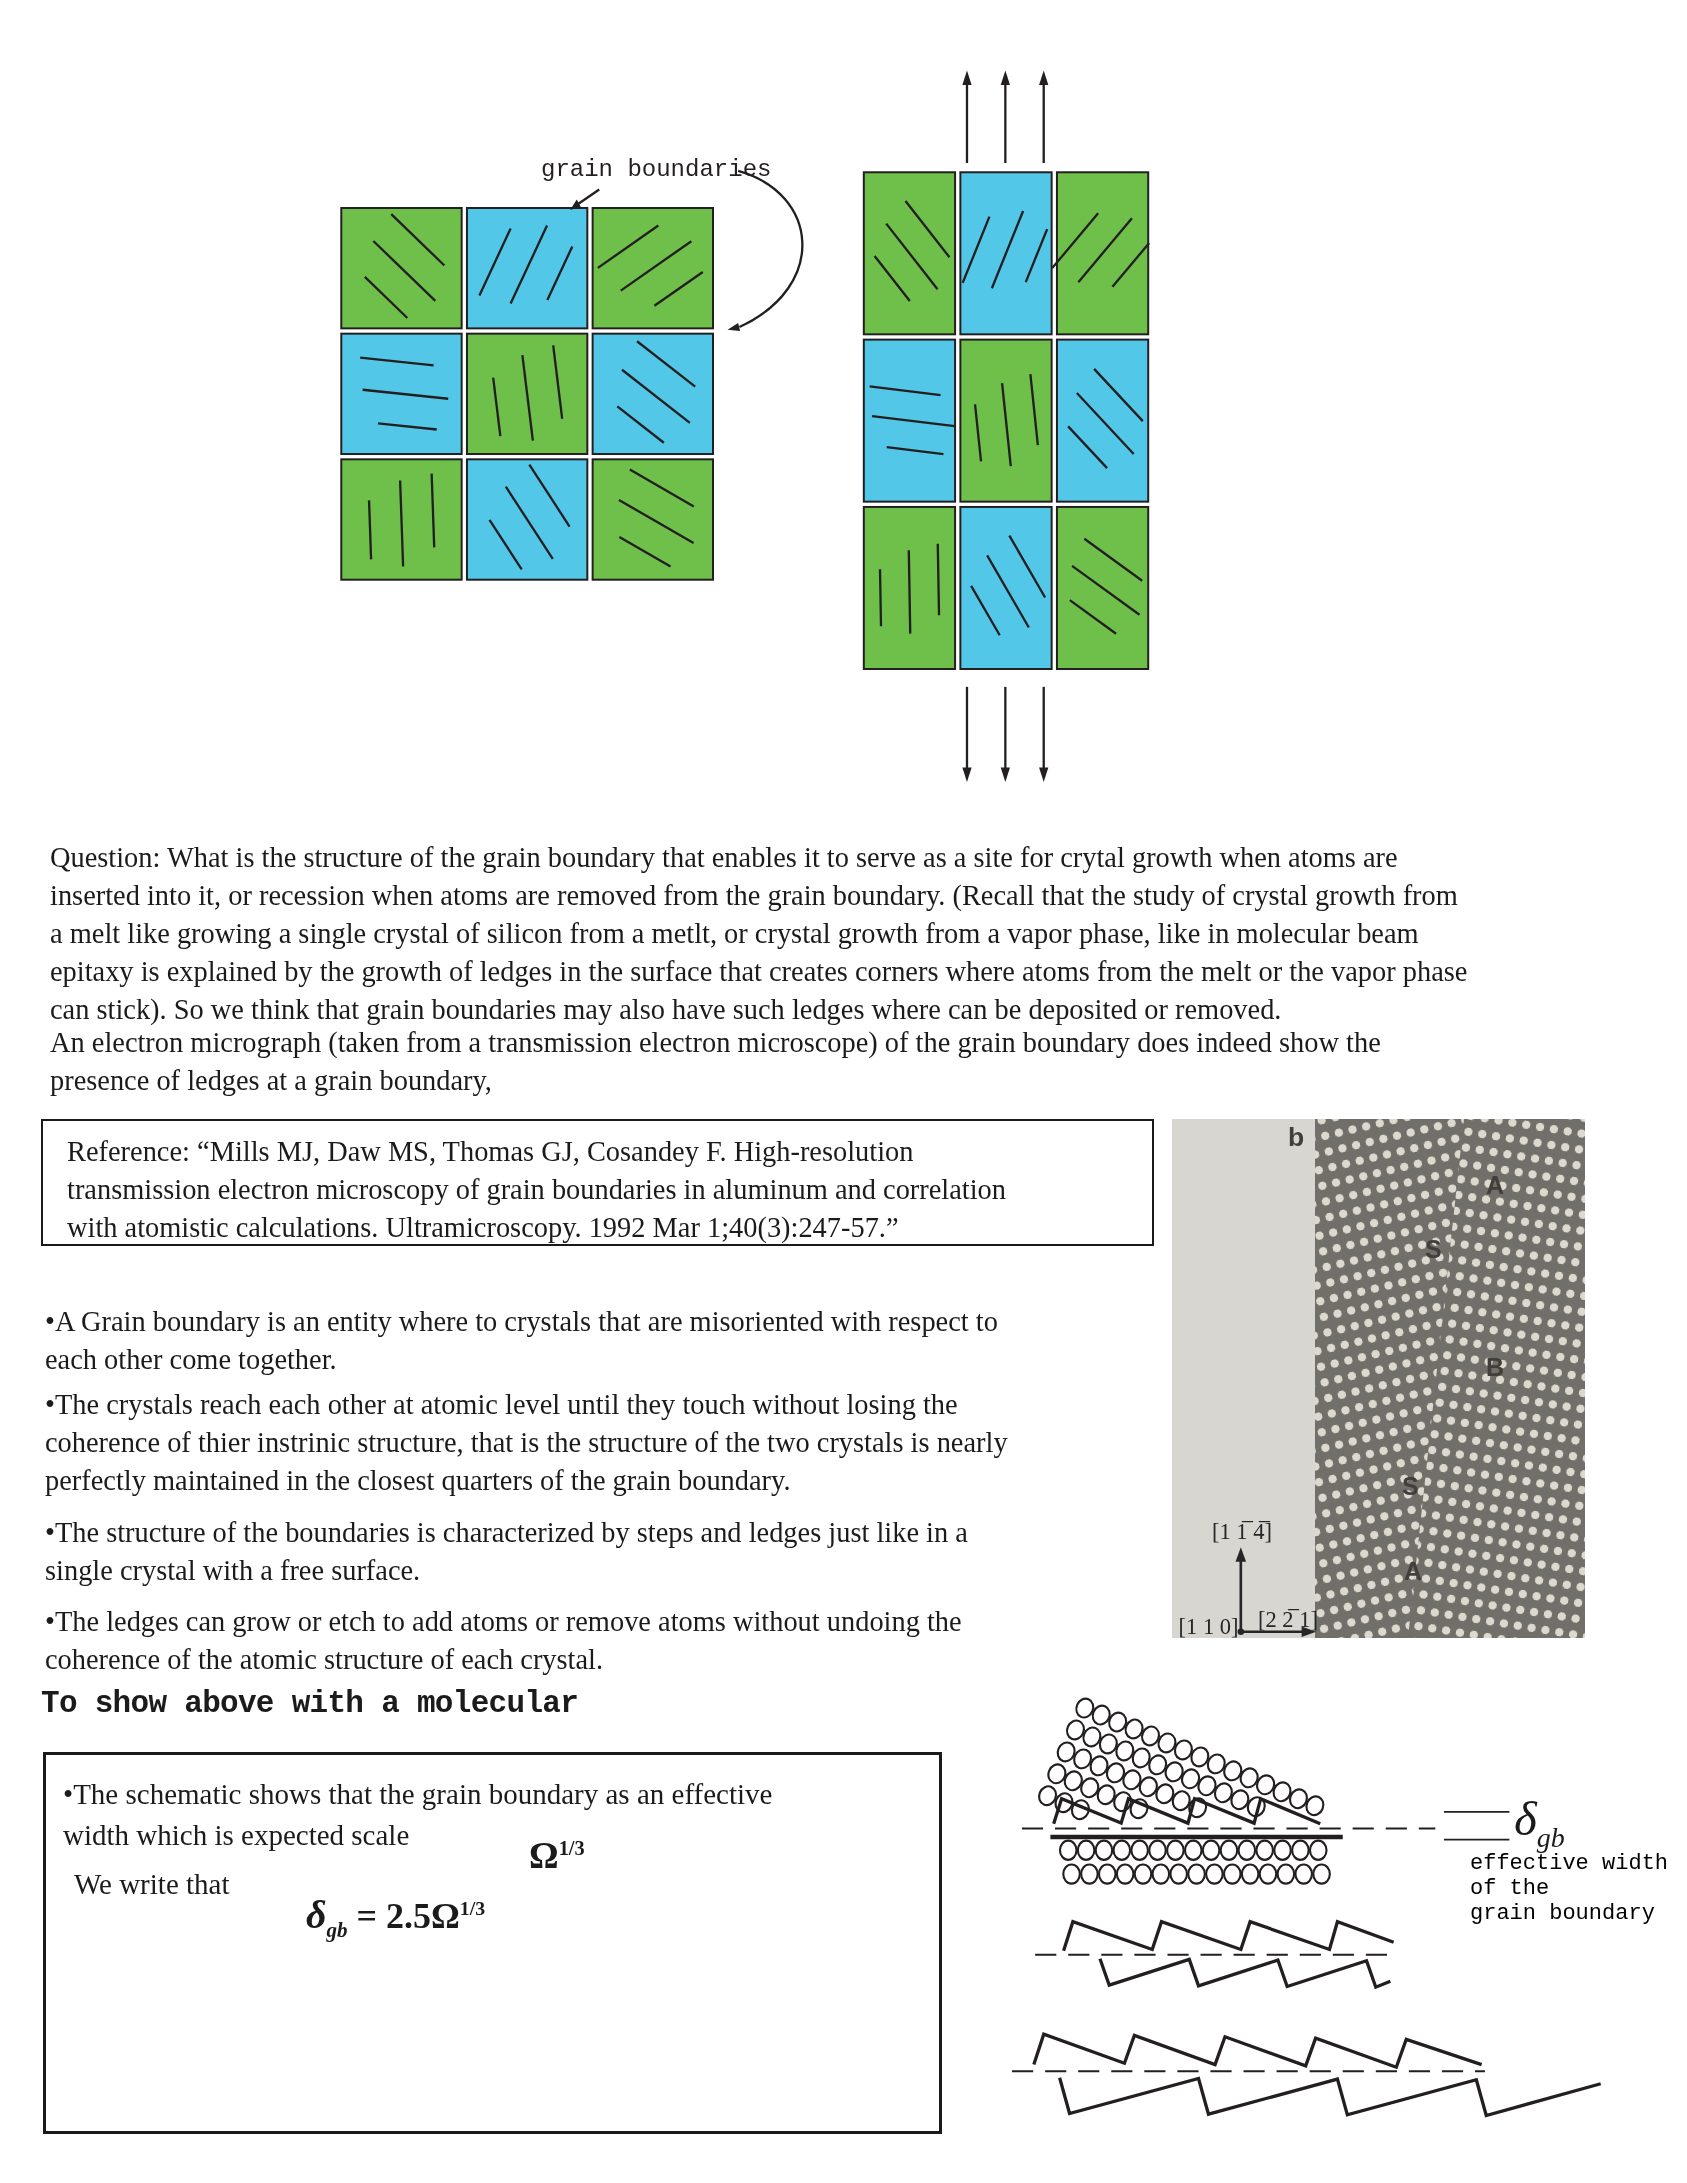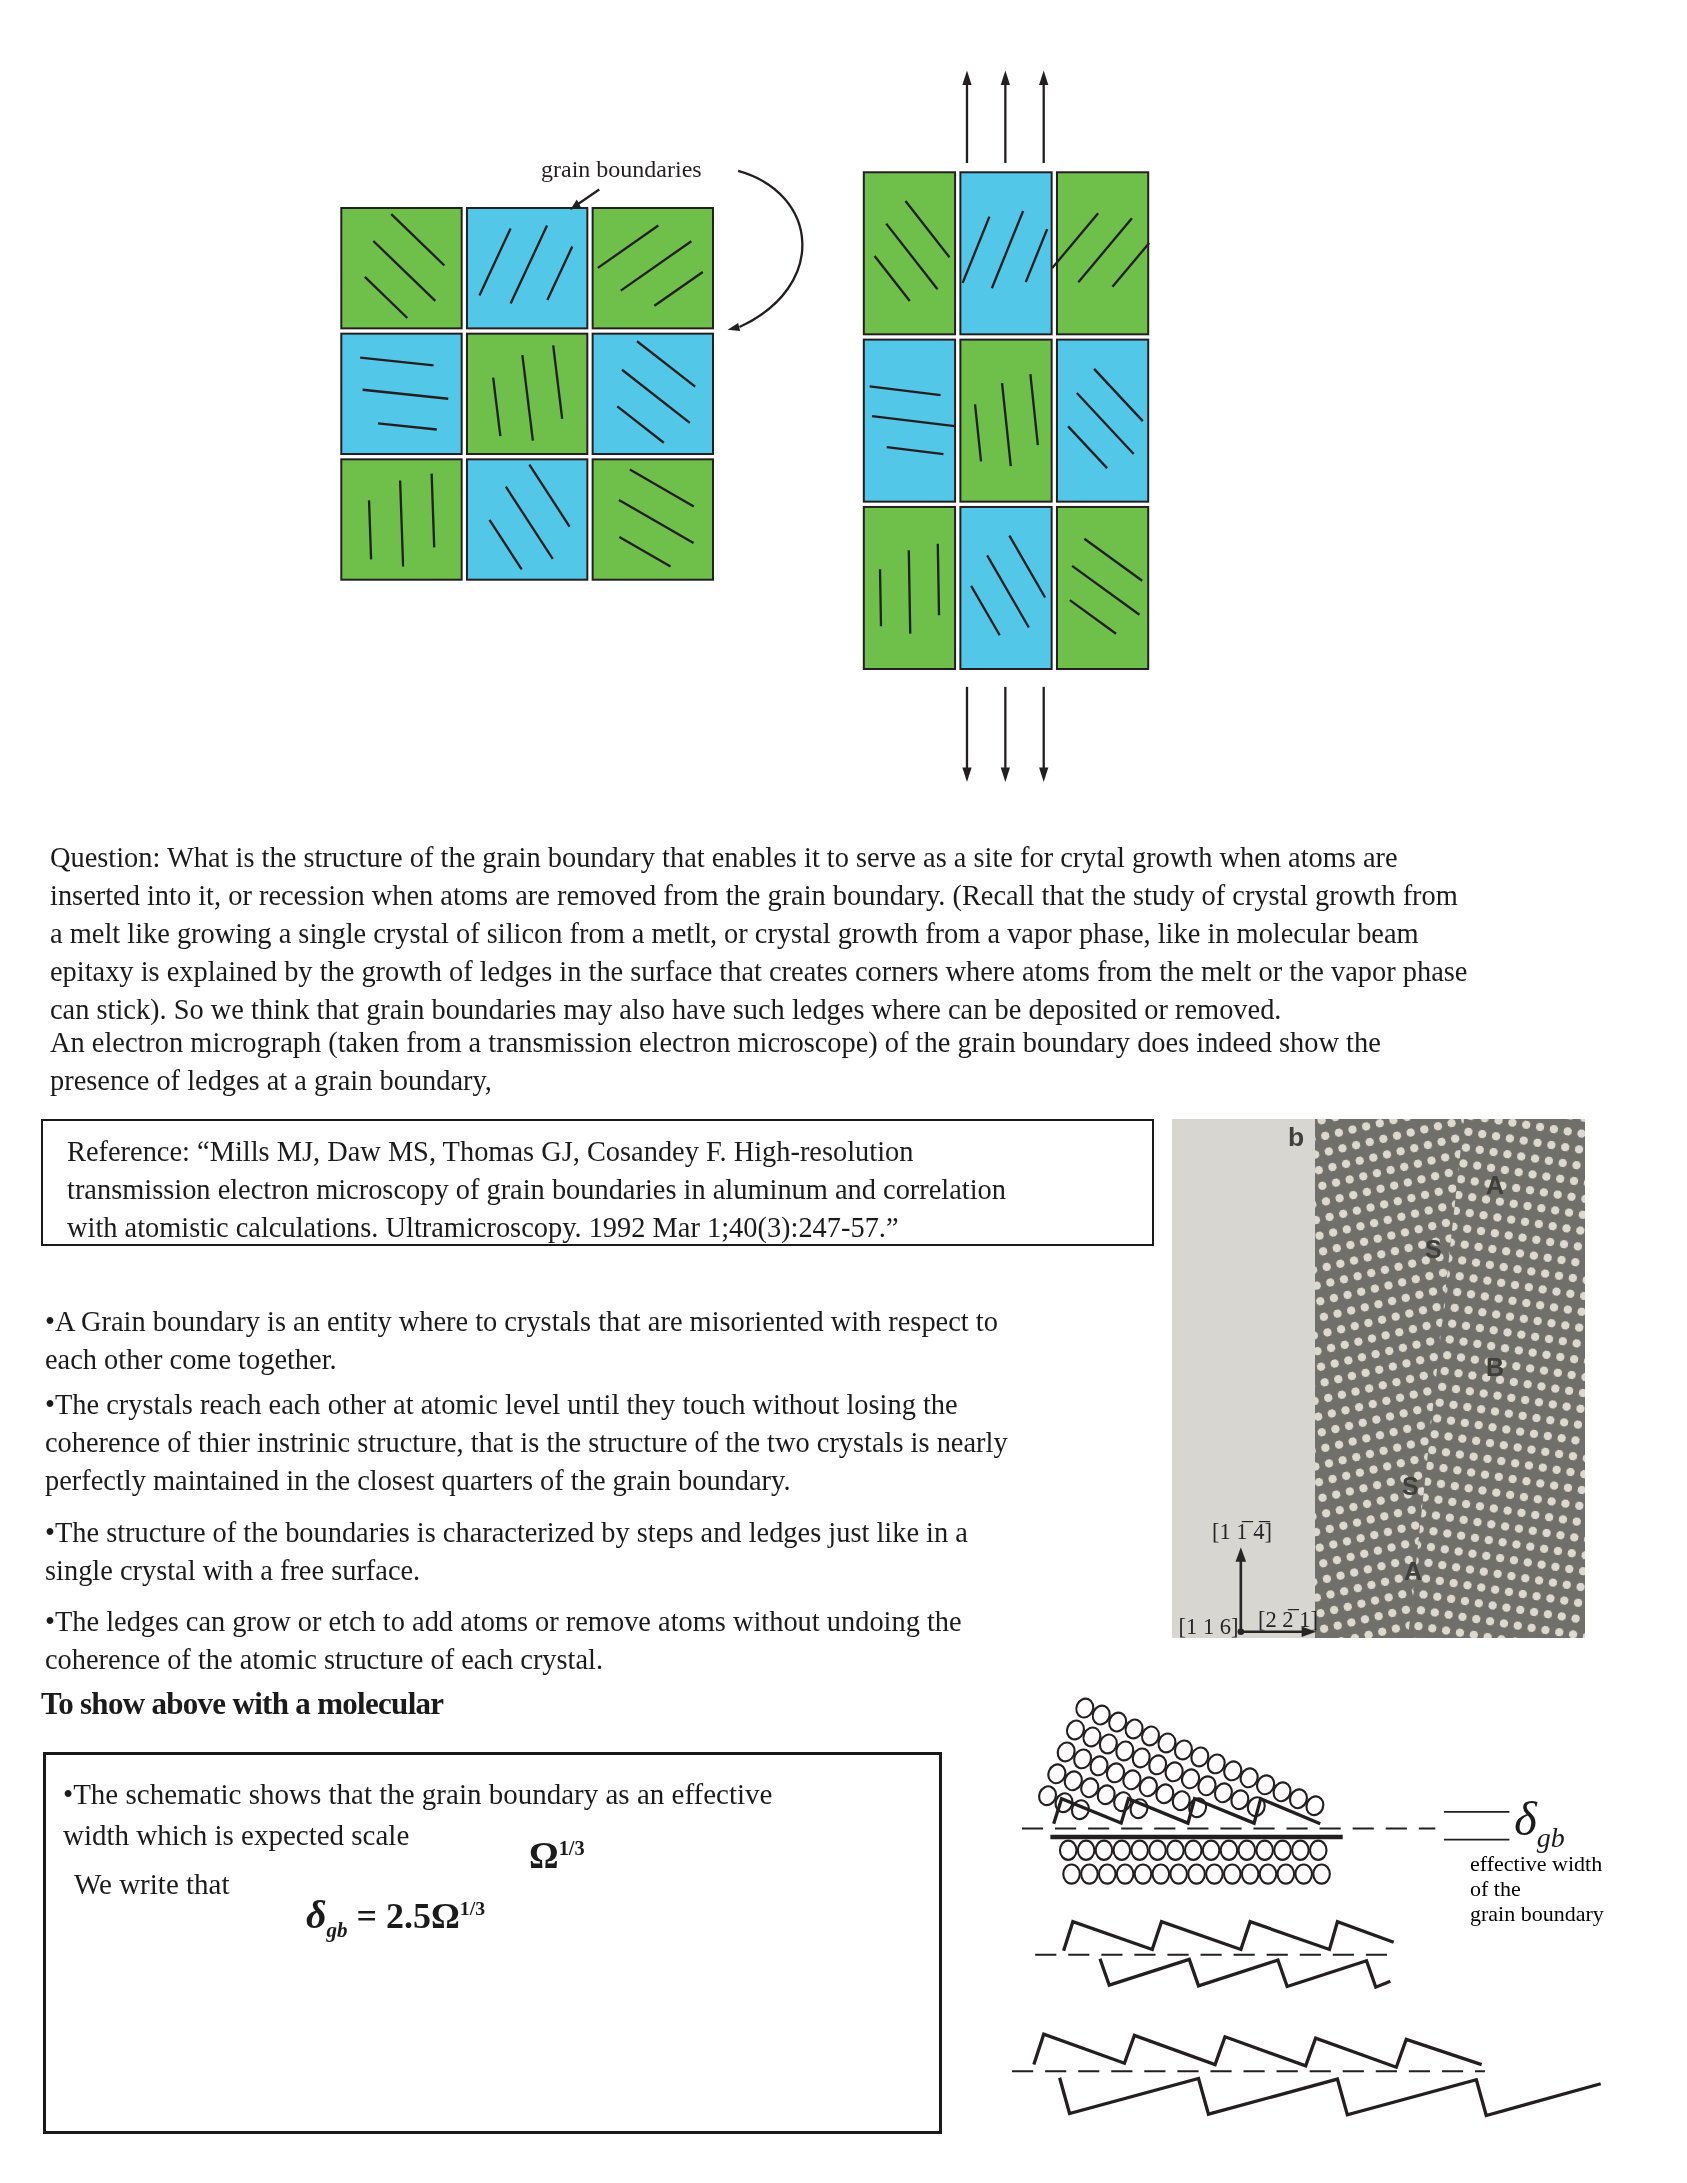--- a/index.html
+++ b/index.html
@@ -1,20 +1,20 @@
 <!DOCTYPE html>
 <html style="font-size:10.6px"><head>
 <meta charset="utf-8">
 <style>
   html,body{margin:0;padding:0;background:#e8e8e8;}
   #page{position:relative;width:1687px;height:2183px;background:#ffffff;overflow:hidden;
         font-family:"Liberation Serif","DejaVu Serif",serif;color:#1b1b1b;}
   .abs{position:absolute;}
   .serif{font-family:"Liberation Serif","DejaVu Serif",serif;}
-  .sans{font-family:Liberation Serif, serif;}
+  .sans{font-family:Liberation Mono, monospace;}
   .preline{white-space:pre-line;}
   .sup{font-size:0.55em;vertical-align:super;text-align:center;}
   #question{left:50px;top:816px;width:1628px;font-size:28.4px;line-height:38px;margin-top:23px;}
   #micro-intro{left:50px;top:1024px;width:1628px;font-size:28.4px;line-height:38px;}
   #ref-box{left:41px;top:1119px;width:1085px;height:111px;border:2.6px solid #1a1a1a;padding:12px 0 0 24px;}
   #ref-box .txt{font-size:28.4px;line-height:38px;}
   .bullet{left:45px;width:1178px;font-size:28.4px;line-height:38px;}
   #b1{top:1303px;} #b2{top:1386px;} #b3{top:1514px;} #b4{top:1603px;}
   #schem-heading{left:41px;top:1686px;font-size:31px;font-weight:700;letter-spacing:-0.7px;}
   #schem-box{left:43px;top:1752px;width:893px;height:376px;border:3.3px solid #1a1a1a;}
@@ -184,21 +184,21 @@
       <div class="temlabel" style="left:171px;top:52px;">A</div>
       <div class="temlabel" style="left:110px;top:116px;">S</div>
       <div class="temlabel" style="left:171px;top:234px;">B</div>
       <div class="temlabel" style="left:87px;top:353px;">S</div>
       <div class="temlabel" style="left:89px;top:438px;">A</div>
 
     </div>
     <div class="temlabel" style="left:116px;top:2.6px;font-size:26.5px;">b</div>
 
     <div class="abs serif axislabel" style="left:40px;top:400px;">[1 1̅ 4̅]</div>
-    <div class="abs serif axislabel" style="left:6.6px;top:495px;">[1 1 6]</div>
+    <div class="abs serif axislabel" style="left:6.6px;top:495px;">[1 1 0]</div>
     <div class="abs serif axislabel" style="left:86px;top:488px;">[2 2̅ 1]</div>
     <svg style="left:0;top:370px;" width="172" height="148" viewBox="0 0 260 224">
       <line x1="104" y1="216" x2="104" y2="106" stroke="#262626" stroke-width="4"></line>
       <polygon points="104,88 96,110 112,110" fill="#262626"></polygon>
       <line x1="104" y1="216" x2="200" y2="216" stroke="#262626" stroke-width="4"></line>
       <polygon points="218,216 196,208 196,224" fill="#262626"></polygon>
       <circle cx="104" cy="216" r="5" fill="#262626"></circle>
     </svg>
   </div>
 

